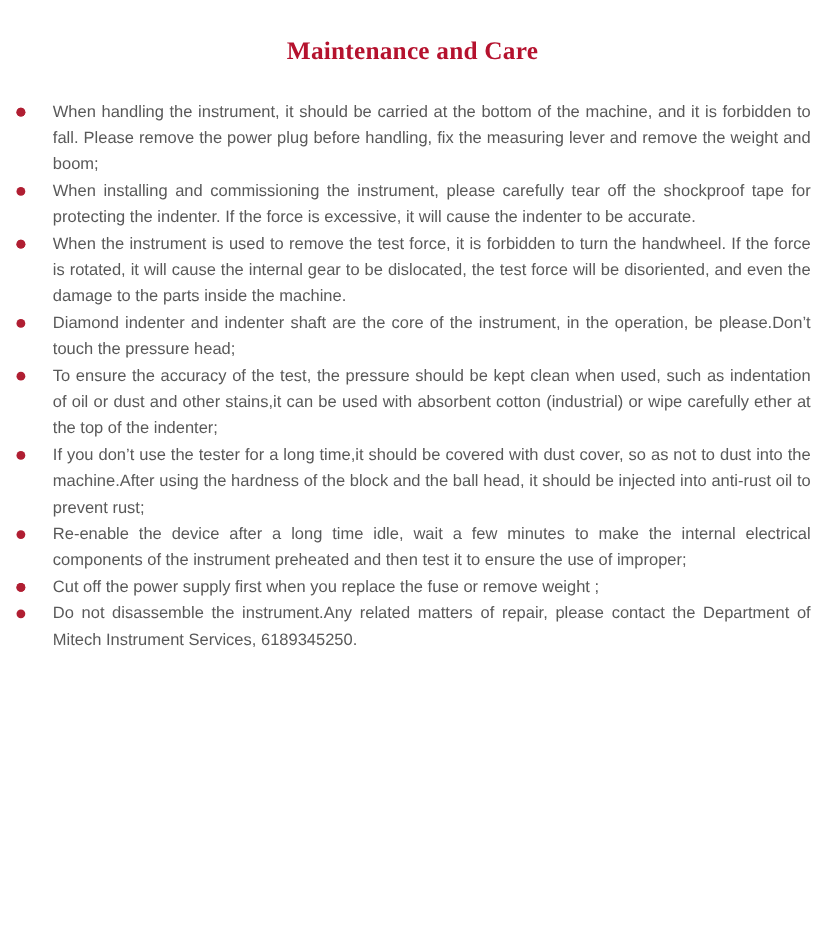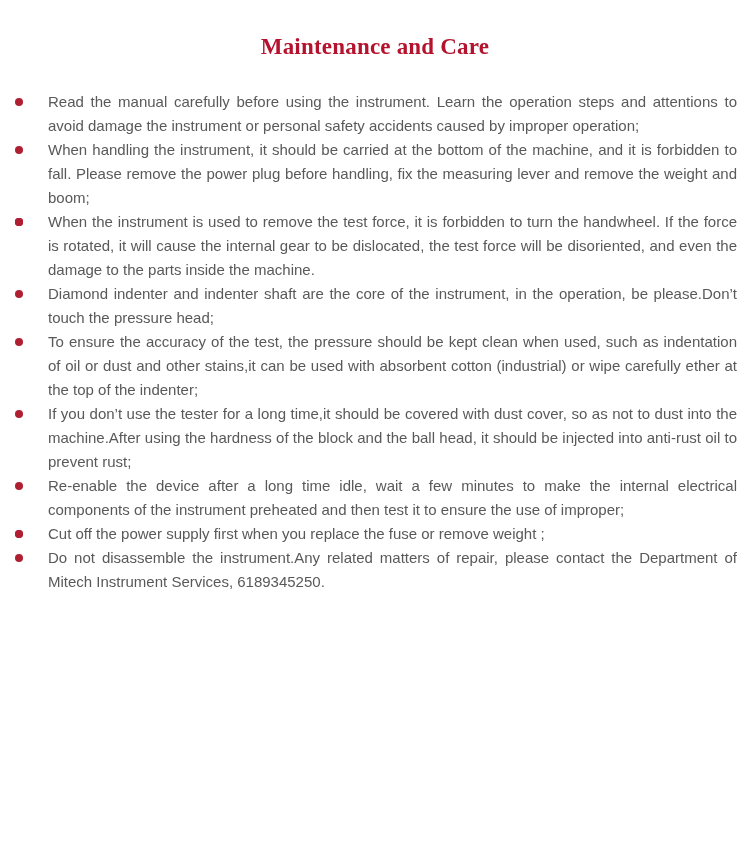--- a/index.html
+++ b/index.html
@@ -49,28 +49,28 @@
 </style>
 </head>
 <body>
 
 <div class="page">
   <h1 class="page-title">Maintenance and Care</h1>
 
   <ul class="bullet-list">
     <li>
       <span class="bullet"></span>
-      <span>Read the manual carefully before using the instrument. Learn the operation steps and attentions to avoid damage the instrument or personal safety accidents caused by improper operation;</span>
     </li>
     <li>
       <span class="bullet"></span>
       <span>When handling the instrument, it should be carried at the bottom of the machine, and it is forbidden to fall. Please remove the power plug before handling, fix the measuring lever and remove the weight and boom;</span>
     </li>
     <li>
       <span class="bullet"></span>
+      <span>When installing and commissioning the instrument, please carefully tear off the shockproof tape for protecting the indenter. If the force is excessive, it will cause the indenter to be accurate.</span>
     </li>
     <li>
       <span class="bullet"></span>
     </li>
     <li>
       <span class="bullet"></span>
       <span>When the instrument is used to remove the test force, it is forbidden to turn the handwheel. If the force is rotated, it will cause the internal gear to be dislocated, the test force will be disoriented, and even the damage to the parts inside the machine.</span>
     </li>
     <li>
       <span class="bullet"></span>

